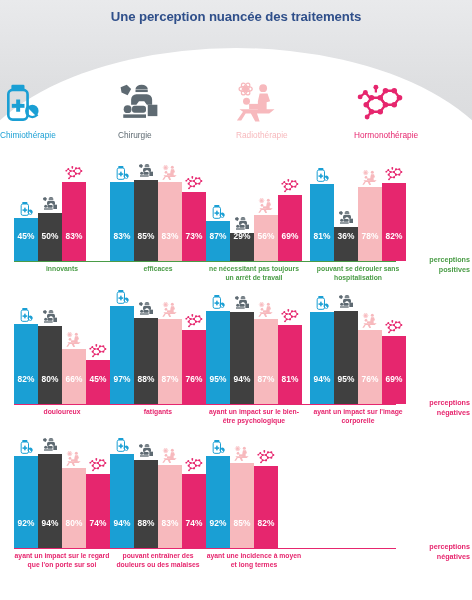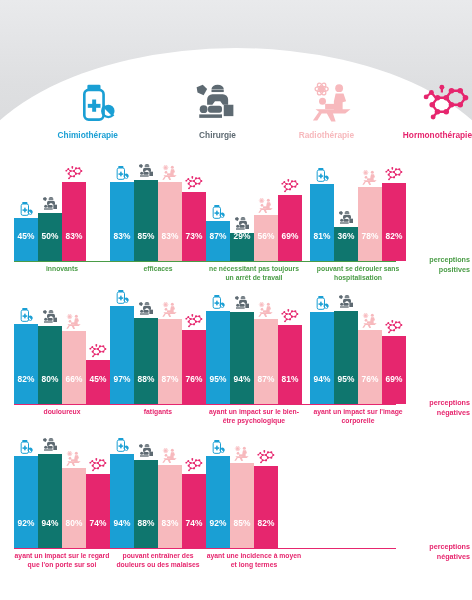--- a/index.html
+++ b/index.html
@@ -36,22 +36,21 @@
     z-index:1;
   }
   #legend {
     position:absolute; z-index:4;
     left:0; top:72px; width:472px;
     display:flex;
   }
   .legend-cell {
     flex:1;
     display:flex; flex-direction:column;
-    align-items:flex-end;
-    font-weight:bold;
+    align-items:flex-start;
   }
   .legend-icon { height:52px; display:flex; align-items:flex-end; justify-content:center; }
   .legend-label {
     margin-top:6px;
     font-size:8.3px;
   }
   .lg-chemo  { color:#1a9fd4; }
   .lg-surg   { color:#5e6a72; }
   .lg-radio  { color:#f7b9bd; }
   .lg-hormo  { color:#e6266e; }
@@ -122,21 +121,21 @@
   }
   .bar-icon {
     position:absolute;
     bottom:100%;
     left:50%;
     transform:translateX(-50%);
     margin-bottom:1px;
     line-height:0;
   }
   .b-chemo { background:#1a9fd4; }
-  .b-surg  { background:#0f766e; }
+  .b-surg  { background:#404040; }
   .b-radio { background:#f7b9bd; }
   .b-hormo { background:#e6266e; }
   .b-radio .bar-value { color:#ffffff; }
 
   .group-label {
     position:absolute;
     top:100%;
     left:0;
     margin-top:4px;
     font-size:6.8px;
@@ -149,20 +148,21 @@
   .gl-pos { color:#4a9c46; }
   .gl-neg { color:#e6266e; }
 </style>
 </head>
 <body>
 
 <div id="header">
   <div id="white-dome"></div>
 
   <div id="header-title">
+    <div>Une perception nuancée des traitements</div>
   </div>
 
   <div id="legend">
       <div class="legend-cell">
         <div class="legend-icon">
           <svg width="42" height="42" viewBox="0 0 48 48" fill="none">
       <rect x="13" y="3" width="15" height="6" rx="1.5" fill="#1a9fd4"></rect>
       <rect x="9.5" y="9" width="22" height="34" rx="5" stroke="#1a9fd4" stroke-width="3" fill="none"></rect>
       <rect x="18.5" y="20" width="4.5" height="14" fill="#1a9fd4"></rect>
       <rect x="13.5" y="25" width="14.5" height="4.5" fill="#1a9fd4"></rect>
@@ -586,21 +586,21 @@
       <path d="M21 14 h12 a6 6 0 0 1 6 6 v6 h-6 l-3 -4 h-6 l-3 4 h-6 v-6 a6 6 0 0 1 6 -6 z" fill="#5e6a72"></path>
       <circle cx="11" cy="31" r="4.5" fill="#5e6a72"></circle>
       <rect x="16" y="27" width="16" height="8" rx="3" fill="#5e6a72"></rect>
       <rect x="34" y="26" width="11" height="13" fill="#5e6a72"></rect>
       <rect x="6" y="37" width="26" height="4" fill="#5e6a72"></rect>
     </svg></span>
             <span class="bar-value">80%</span>
           </div>
         </div>
         <div class="bar-wrap">
-          <div class="bar b-radio" style="height:73px">
+          <div class="bar b-radio" style="height:55px">
             <span class="bar-icon"><svg width="16" height="16" viewBox="0 0 48 48" fill="none">
       <circle cx="11" cy="8" r="3" fill="#f7b9bd"></circle>
       <g stroke="#f7b9bd" stroke-width="1.5" fill="none">
         <ellipse cx="11" cy="8" rx="7.5" ry="3"></ellipse>
         <ellipse cx="11" cy="8" rx="7.5" ry="3" transform="rotate(60 11 8)"></ellipse>
         <ellipse cx="11" cy="8" rx="7.5" ry="3" transform="rotate(120 11 8)"></ellipse>
       </g>
       <circle cx="31" cy="7" r="4.5" fill="#f7b9bd"></circle>
       <path d="M27 13 h9 l3 9 -4 1 v10 h-10 v-11 z" fill="#f7b9bd"></path>
       <circle cx="12" cy="22" r="4" fill="#f7b9bd"></circle>

